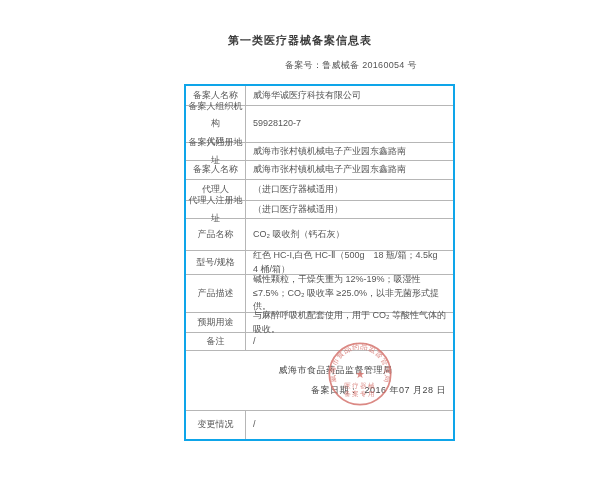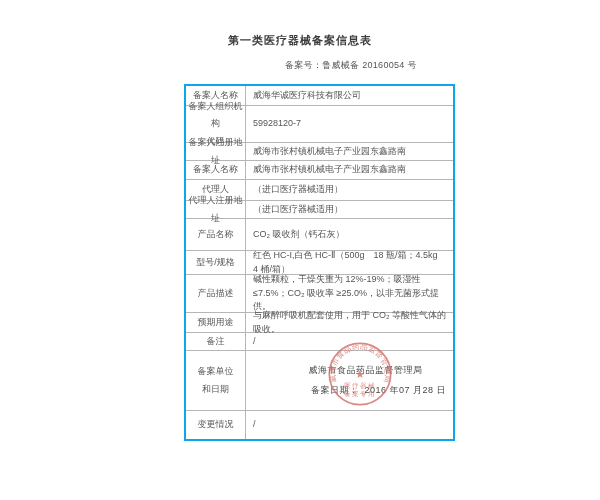--- a/index.html
+++ b/index.html
@@ -137,22 +137,20 @@
       <div class="t-label">预期用途</div>
       <div class="t-value">与麻醉呼吸机配套使用，用于 CO₂ 等酸性气体的吸收。</div>
     </div>
 
     <div class="t-row r10">
       <div class="t-label">备注</div>
       <div class="t-value">/</div>
     </div>
 
     <div class="t-row r11">
-      <div class="t-label">备案单位
-和日期</div>
       <div class="filing-cell">
         <div class="authority">威海市食品药品监督管理局</div>
         <div class="date-line">备案日期：  2016 年07 月28 日</div>
       </div>
     </div>
 
     <div class="t-row r12">
       <div class="t-label">变更情况</div>
       <div class="t-value">/</div>
     </div>

